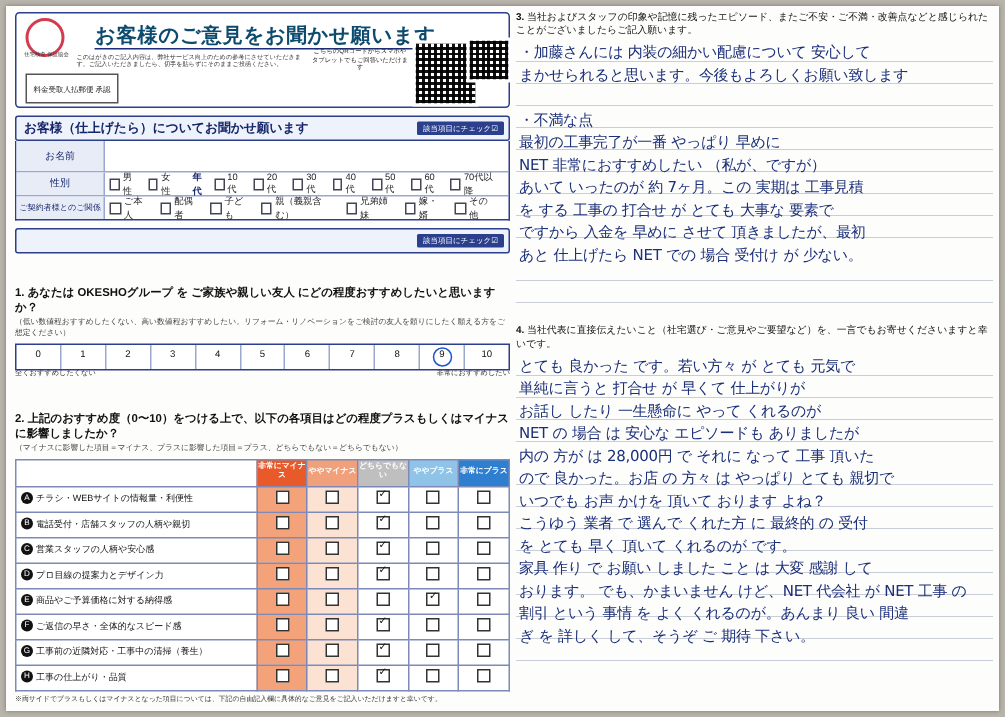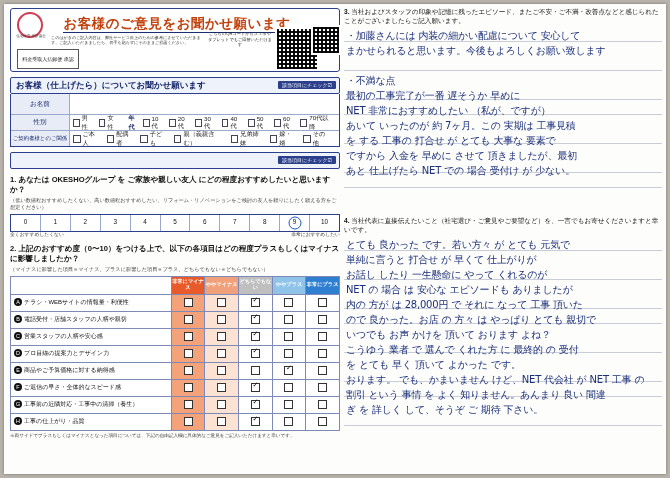--- a/index.html
+++ b/index.html
@@ -21,21 +21,21 @@
   .col-right{
     position:absolute;left:340px;top:4px;width:318px;height:462px;
   }
   
   .hdr{
     position:relative;height:62px;border:1px solid #2b3f8c;border-radius:3px;
     background:#fff;
   }
   .hdr-title{
     position:absolute;left:40px;top:6px;width:252px;text-align:center;
-    font-size:13.5px;font-weight:bold;color:#c2410c;letter-spacing:.5px;
+    font-size:13.5px;font-weight:bold;color:#0c4a6e;letter-spacing:.5px;
   }
   .hdr-title .u{border-bottom:1.5px solid #1b2d75;padding-bottom:1px;}
   .logo{
     position:absolute;left:4px;top:3px;width:32px;height:32px;
   }
   .logo .ring{
     position:absolute;left:2px;top:0px;width:22px;height:22px;border-radius:50%;
     border:2px solid #d23b50;
   }
   .logo .lbl{
@@ -84,21 +84,21 @@
   .row:last-child{border-bottom:none;}
   .rowlbl{
     position:absolute;left:0;top:0;width:58px;height:100%;
     background:#e8ecf7;border-right:1px solid #9aa7cf;
     font-size:6.6px;color:#16266b;display:flex;align-items:center;justify-content:center;
   }
   .rowval{position:absolute;left:62px;top:0;right:2px;height:100%;display:flex;align-items:center;}
   .cb{display:inline-flex;align-items:center;margin-right:7px;font-size:6.2px;color:#222;}
   .cb i{display:inline-block;width:6px;height:6px;border:1px solid #445;margin-right:2px;background:#fff;}
   
-  .qblock{font-size:7.2px;color:#111;margin-top:6px;line-height:1.35;}
+  .qblock{font-size:7.2px;color:#111;margin-top:21px;line-height:1.35;}
   .qtitle{font-weight:bold;font-size:7.6px;color:#111;}
   .qsub{font-size:5.2px;color:#444;margin-top:1px;}
   .scale{
     margin-top:3px;display:flex;border:1px solid #2b3f8c;height:16px;background:#fff;
   }
   .scale div{
     flex:1;border-right:1px solid #9aa7cf;font-size:6.4px;display:flex;
     align-items:center;justify-content:center;color:#111;
   }
   .scale div:last-child{border-right:none;}
@@ -396,21 +396,21 @@
     <div class="rq">
       <span class="num">3.</span>
       <span>当社およびスタッフの印象や記憶に残ったエピソード、またご不安・ご不満・改善点などと感じられたことがございましたらご記入願います。</span>
     </div>
 
     <div class="lined hwblock hw" style="margin-top:2px;height:186px">
       <div class="hwline">・加藤さんには 内装の細かい配慮について 安心して</div>
       <div class="hwline">まかせられると思います。今後もよろしくお願い致します</div>
       <div class="hwline"></div>
       <div class="hwline">・不満な点</div>
-      <div class="hwline">最初の工事完了が一番 遅そうか 早めに</div>
+      <div class="hwline">最初の工事完了が一番 やっぱり 早めに</div>
       <div class="hwline">NET 非常におすすめしたい （私が、ですが）</div>
       <div class="hwline">あいて いったのが 約 7ヶ月。この 実期は 工事見積</div>
       <div class="hwline">を する 工事の 打合せ が とても 大事な 要素で</div>
       <div class="hwline">ですから 入金を 早めに させて 頂きましたが、最初</div>
       <div class="hwline">あと 仕上げたら NET での 場合 受付け が 少ない。</div>
     </div>
 
     <div class="rq" style="margin-top:3px">
       <span class="num">4.</span>
       <span>当社代表に直接伝えたいこと（社宅選び・ご意見やご要望など）を、一言でもお寄せくださいますと幸いです。</span>
@@ -418,19 +418,20 @@
 
     <div class="lined hwblock hw" style="margin-top:2px;height:210px">
       <div class="hwline">とても 良かった です。若い方々 が とても 元気で</div>
       <div class="hwline">単純に言うと 打合せ が 早くて 仕上がりが</div>
       <div class="hwline">お話し したり 一生懸命に やって くれるのが</div>
       <div class="hwline">NET の 場合 は 安心な エピソードも ありましたが</div>
       <div class="hwline">内の 方が は 28,000円 で それに なって 工事 頂いた</div>
       <div class="hwline">ので 良かった。お店 の 方々 は やっぱり とても 親切で</div>
       <div class="hwline">いつでも お声 かけを 頂いて おります よね？</div>
       <div class="hwline">こうゆう 業者 で 選んで くれた方 に 最終的 の 受付</div>
-      <div class="hwline">を とても 早く 頂いて よかった です。</div>
+      <div class="hwline">を とても 早く 頂いて くれるのが です。</div>
+      <div class="hwline">家具 作り で お願い しました こと は 大変 感謝 して</div>
       <div class="hwline">おります。 でも、かまいません けど、NET 代会社 が NET 工事 の</div>
-      <div class="hwline">割引 という 事情 を よく 知りません。あんまり 良い 間違</div>
+      <div class="hwline">割引 という 事情 を よく くれるのが。あんまり 良い 間違</div>
       <div class="hwline">ぎ を 詳しく して、そうぞ ご 期待 下さい。</div>
     </div>
   </div>
 </div>
 
 </body></html>

